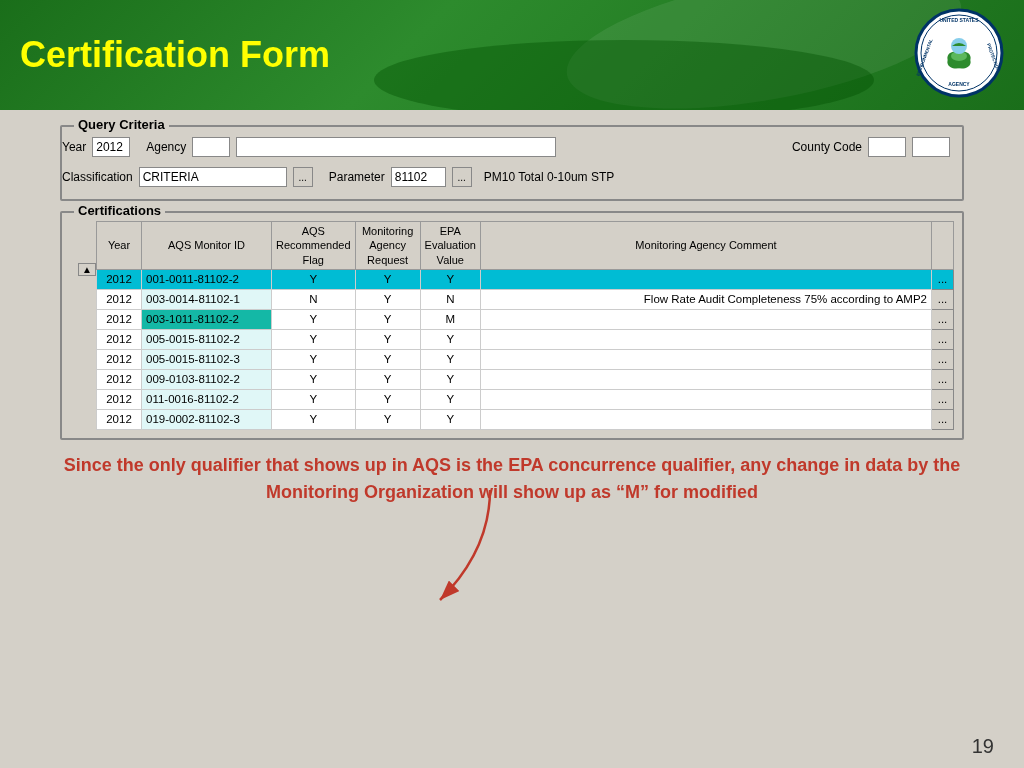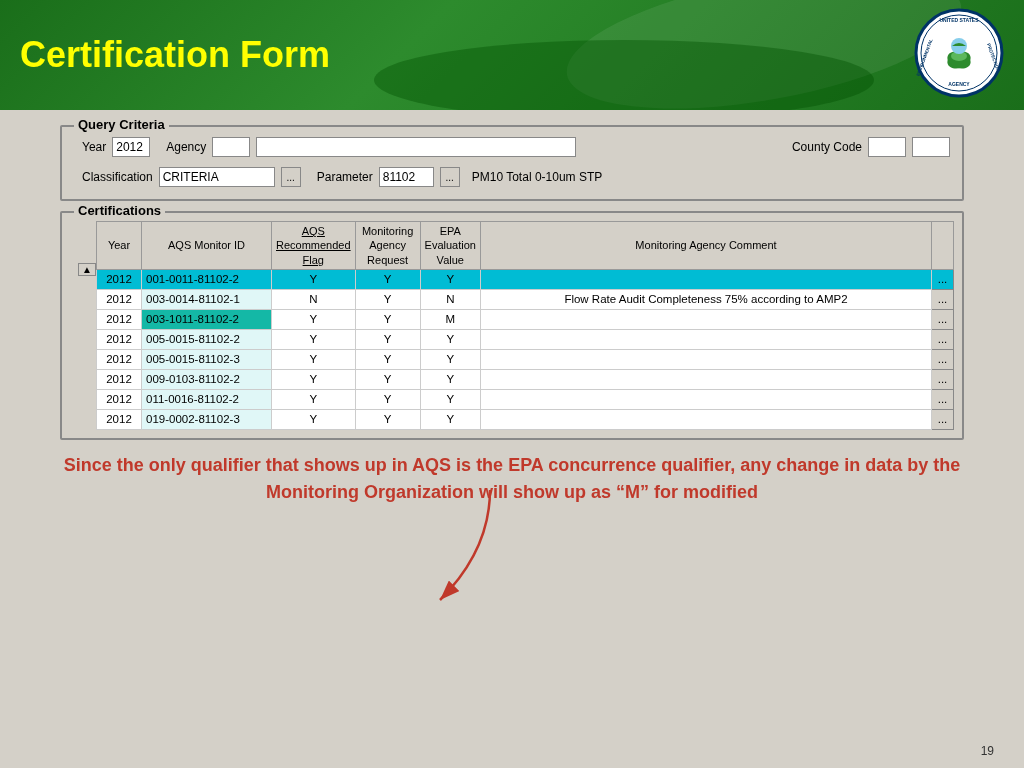--- a/index.html
+++ b/index.html
@@ -63,21 +63,21 @@
       background: #d4d0c8;
       padding: 15px 60px;
       height: calc(768px - 110px);
     }
 
     
     .query-box {
       background: #d4d0c8;
       border: 2px solid #888;
       border-radius: 2px;
-      padding: 10px 12px 12px 20px;
+      padding: 10px 12px 12px 0;
       position: relative;
       margin-bottom: 10px;
     }
     .query-box-legend {
       position: absolute;
       top: -10px;
       left: 12px;
       background: #d4d0c8;
       padding: 0 4px;
       font-weight: bold;
@@ -174,21 +174,21 @@
       background: #e0f7f7;
       text-align: left;
     }
     .cert-table tr.selected td {
       background: #00bcd4;
     }
     .cert-table tr.selected td.monitor-id {
       background: #00bcd4;
     }
     .cert-table td.comment-cell {
-      text-align: center;
+      text-align: right;
     }
     .cert-table td.ellipsis-btn {
       background: #d4d0c8;
       border: 1px solid #888;
       width: 20px;
       cursor: pointer;
     }
     .scroll-btn {
       width: 18px;
       background: #d4d0c8;
@@ -218,21 +218,21 @@
       font-weight: bold;
       margin-top: 12px;
       line-height: 1.5;
     }
 
     
     .page-number {
       position: absolute;
       bottom: 10px;
       right: 30px;
-      font-size: 12px;
+      font-size: 20px;
       color: #333;
     }
   </style>
 </head>
 <body>
 
 <div class="header">
   <span class="header-title">Certification Form</span>
   <div class="epa-logo">
     <svg width="90" height="90" viewBox="0 0 90 90">
@@ -269,21 +269,21 @@
       <div class="right-group">
         <span class="form-label">County Code</span>
         <input class="form-input form-input-sm" type="text" style="">
         <input class="form-input form-input-sm" type="text" style="">
       </div>
     </div>
 
 
     <div class="classification-row">
       <span class="form-label">Classification</span>
-      <input class="form-input" style="width: 116px;" type="text" value="CRITERIA">
+      <input class="form-input" style="width: 148px;" type="text" value="CRITERIA">
       <button class="form-btn-sm">...</button>
       <span class="form-label" style="margin-left:10px;">Parameter</span>
       <input class="form-input" style="width: 55px;" type="text" value="81102">
       <button class="form-btn-sm">...</button>
       <span class="form-label" style="margin-left:6px;">PM10 Total 0-10um STP</span>
     </div>
   </div>
 
   <div class="cert-box">
     <span class="cert-box-legend">Certifications</span>
@@ -292,21 +292,21 @@
 
       <div class="scroll-col">
         <div class="scroll-btn">▲</div>
       </div>
 
       <table class="cert-table">
         <thead>
           <tr>
             <th style="width:45px;">Year</th>
             <th style="width:130px;">AQS Monitor ID</th>
-            <th style="width:65px;text-decoration:underline;">AQS<br>Recommended<br>Flag</th>
+            <th style="width:65px;">AQS<br>Recommended<br>Flag</th>
             <th style="width:65px;">Monitoring<br>Agency<br>Request</th>
             <th style="width:60px;">EPA<br>Evaluation<br>Value</th>
             <th>Monitoring Agency Comment</th>
             <th style="width:22px;"></th>
           </tr>
         </thead>
         <tbody id="cert-tbody">
         <tr class="selected">
     <td style="background:#00bcd4">2012</td>
     <td class="monitor-id" style="background:#00bcd4">001-0011-81102-2</td>

